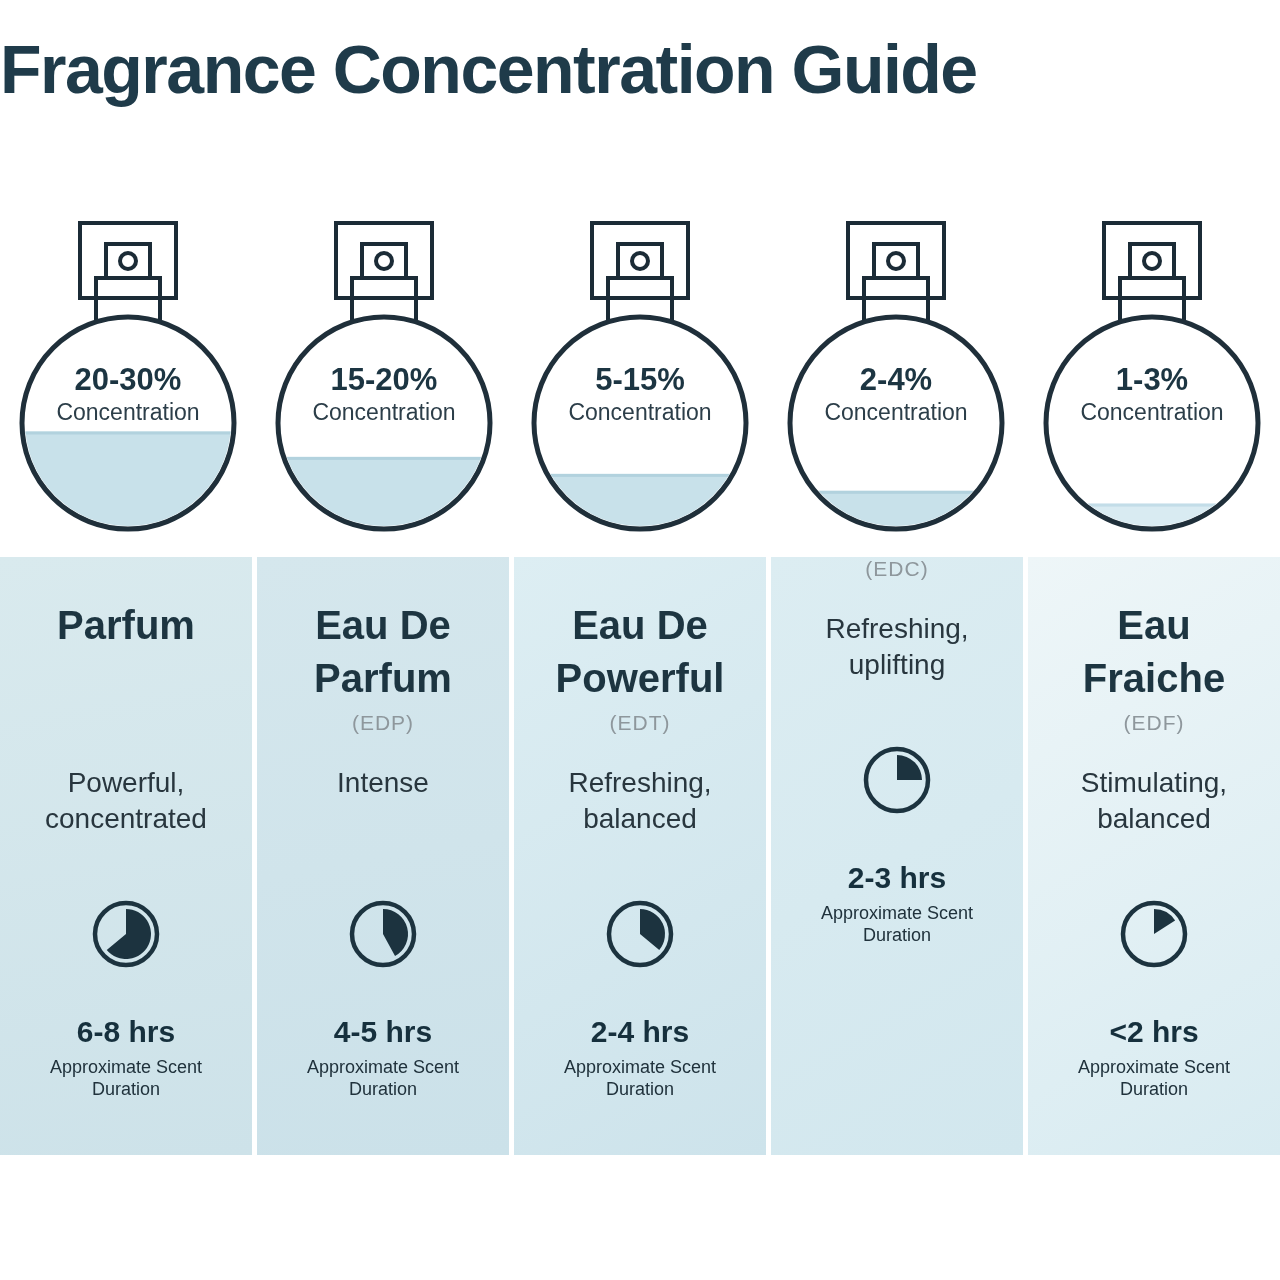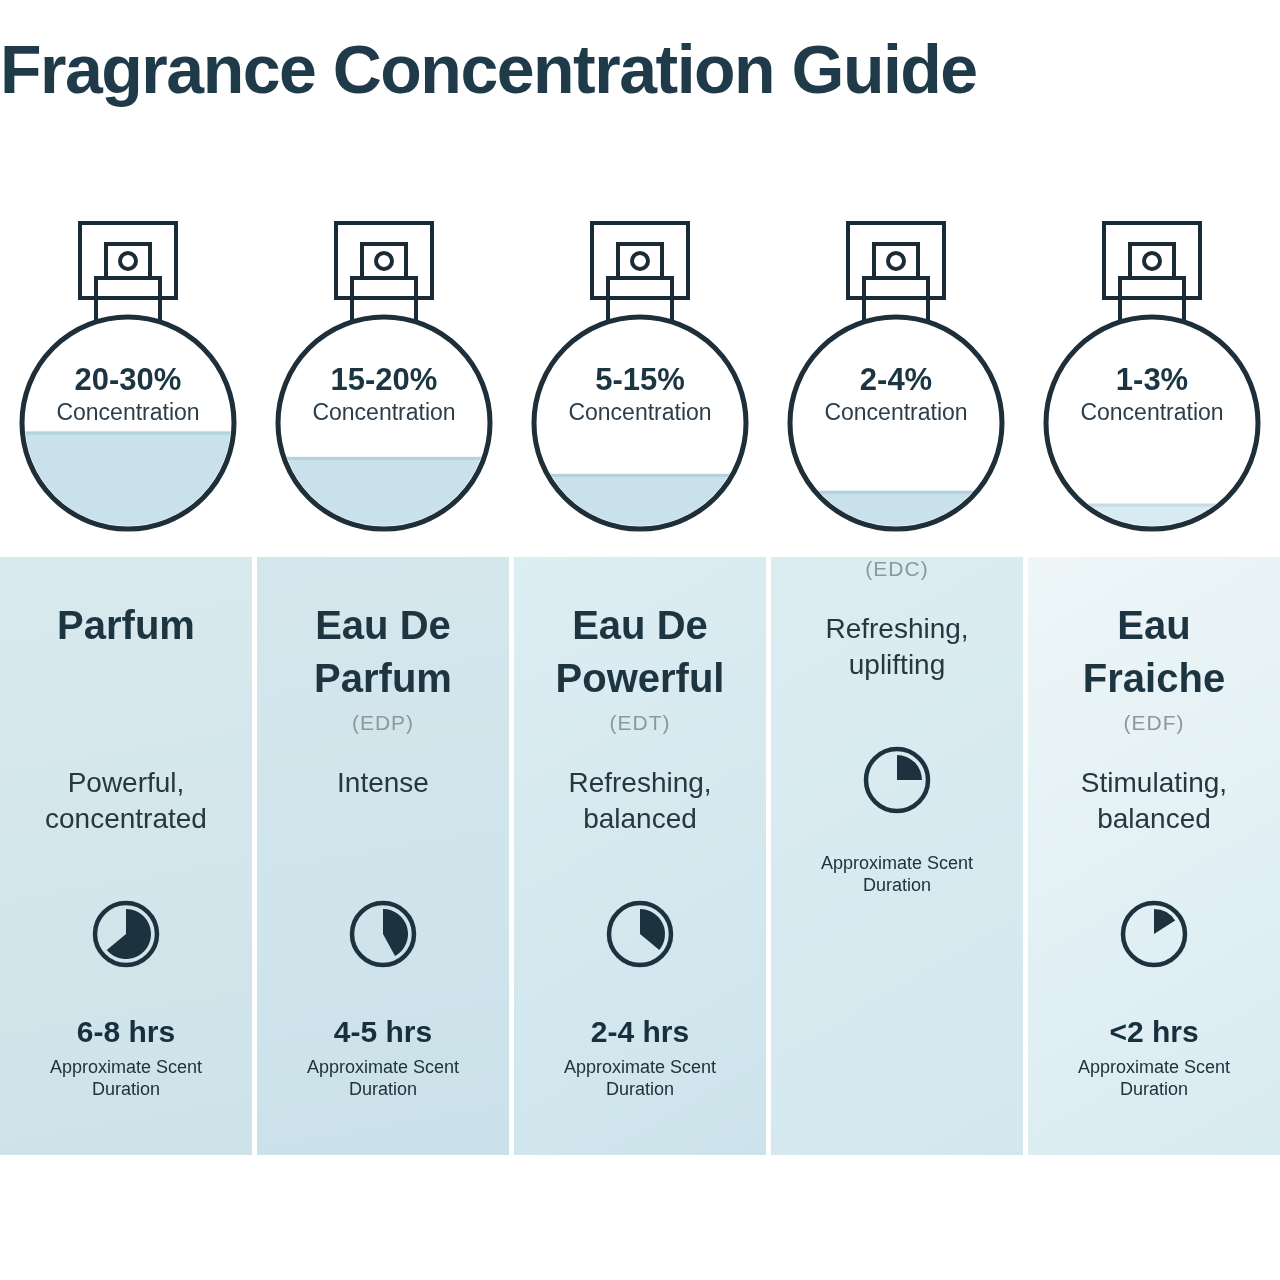--- a/index.html
+++ b/index.html
@@ -252,20 +252,21 @@
 
     <section class="col c3">
       <div class="col-abbr">(EDC)</div>
       <div class="col-desc">Refreshing, uplifting</div>
       <div class="col-clock">
         <svg class="clock" viewBox="0 0 76 76">
           <circle class="ring" cx="38" cy="38" r="31"></circle>
           <path class="wedge" d="M 38 38 L 38 13 A 25 25 0 0 1 63.00 38.00 Z"></path>
         </svg>
       </div>
+      <div class="col-duration">2-3 hrs</div>
       <div class="col-note">Approximate Scent Duration</div>
     </section>
 
     <section class="col c4">
       <h2 class="col-name">Eau Fraiche</h2>
       <div class="col-abbr">(EDF)</div>
       <div class="col-desc">Stimulating, balanced</div>
       <div class="col-clock">
         <svg class="clock" viewBox="0 0 76 76">
           <circle class="ring" cx="38" cy="38" r="31"></circle>

